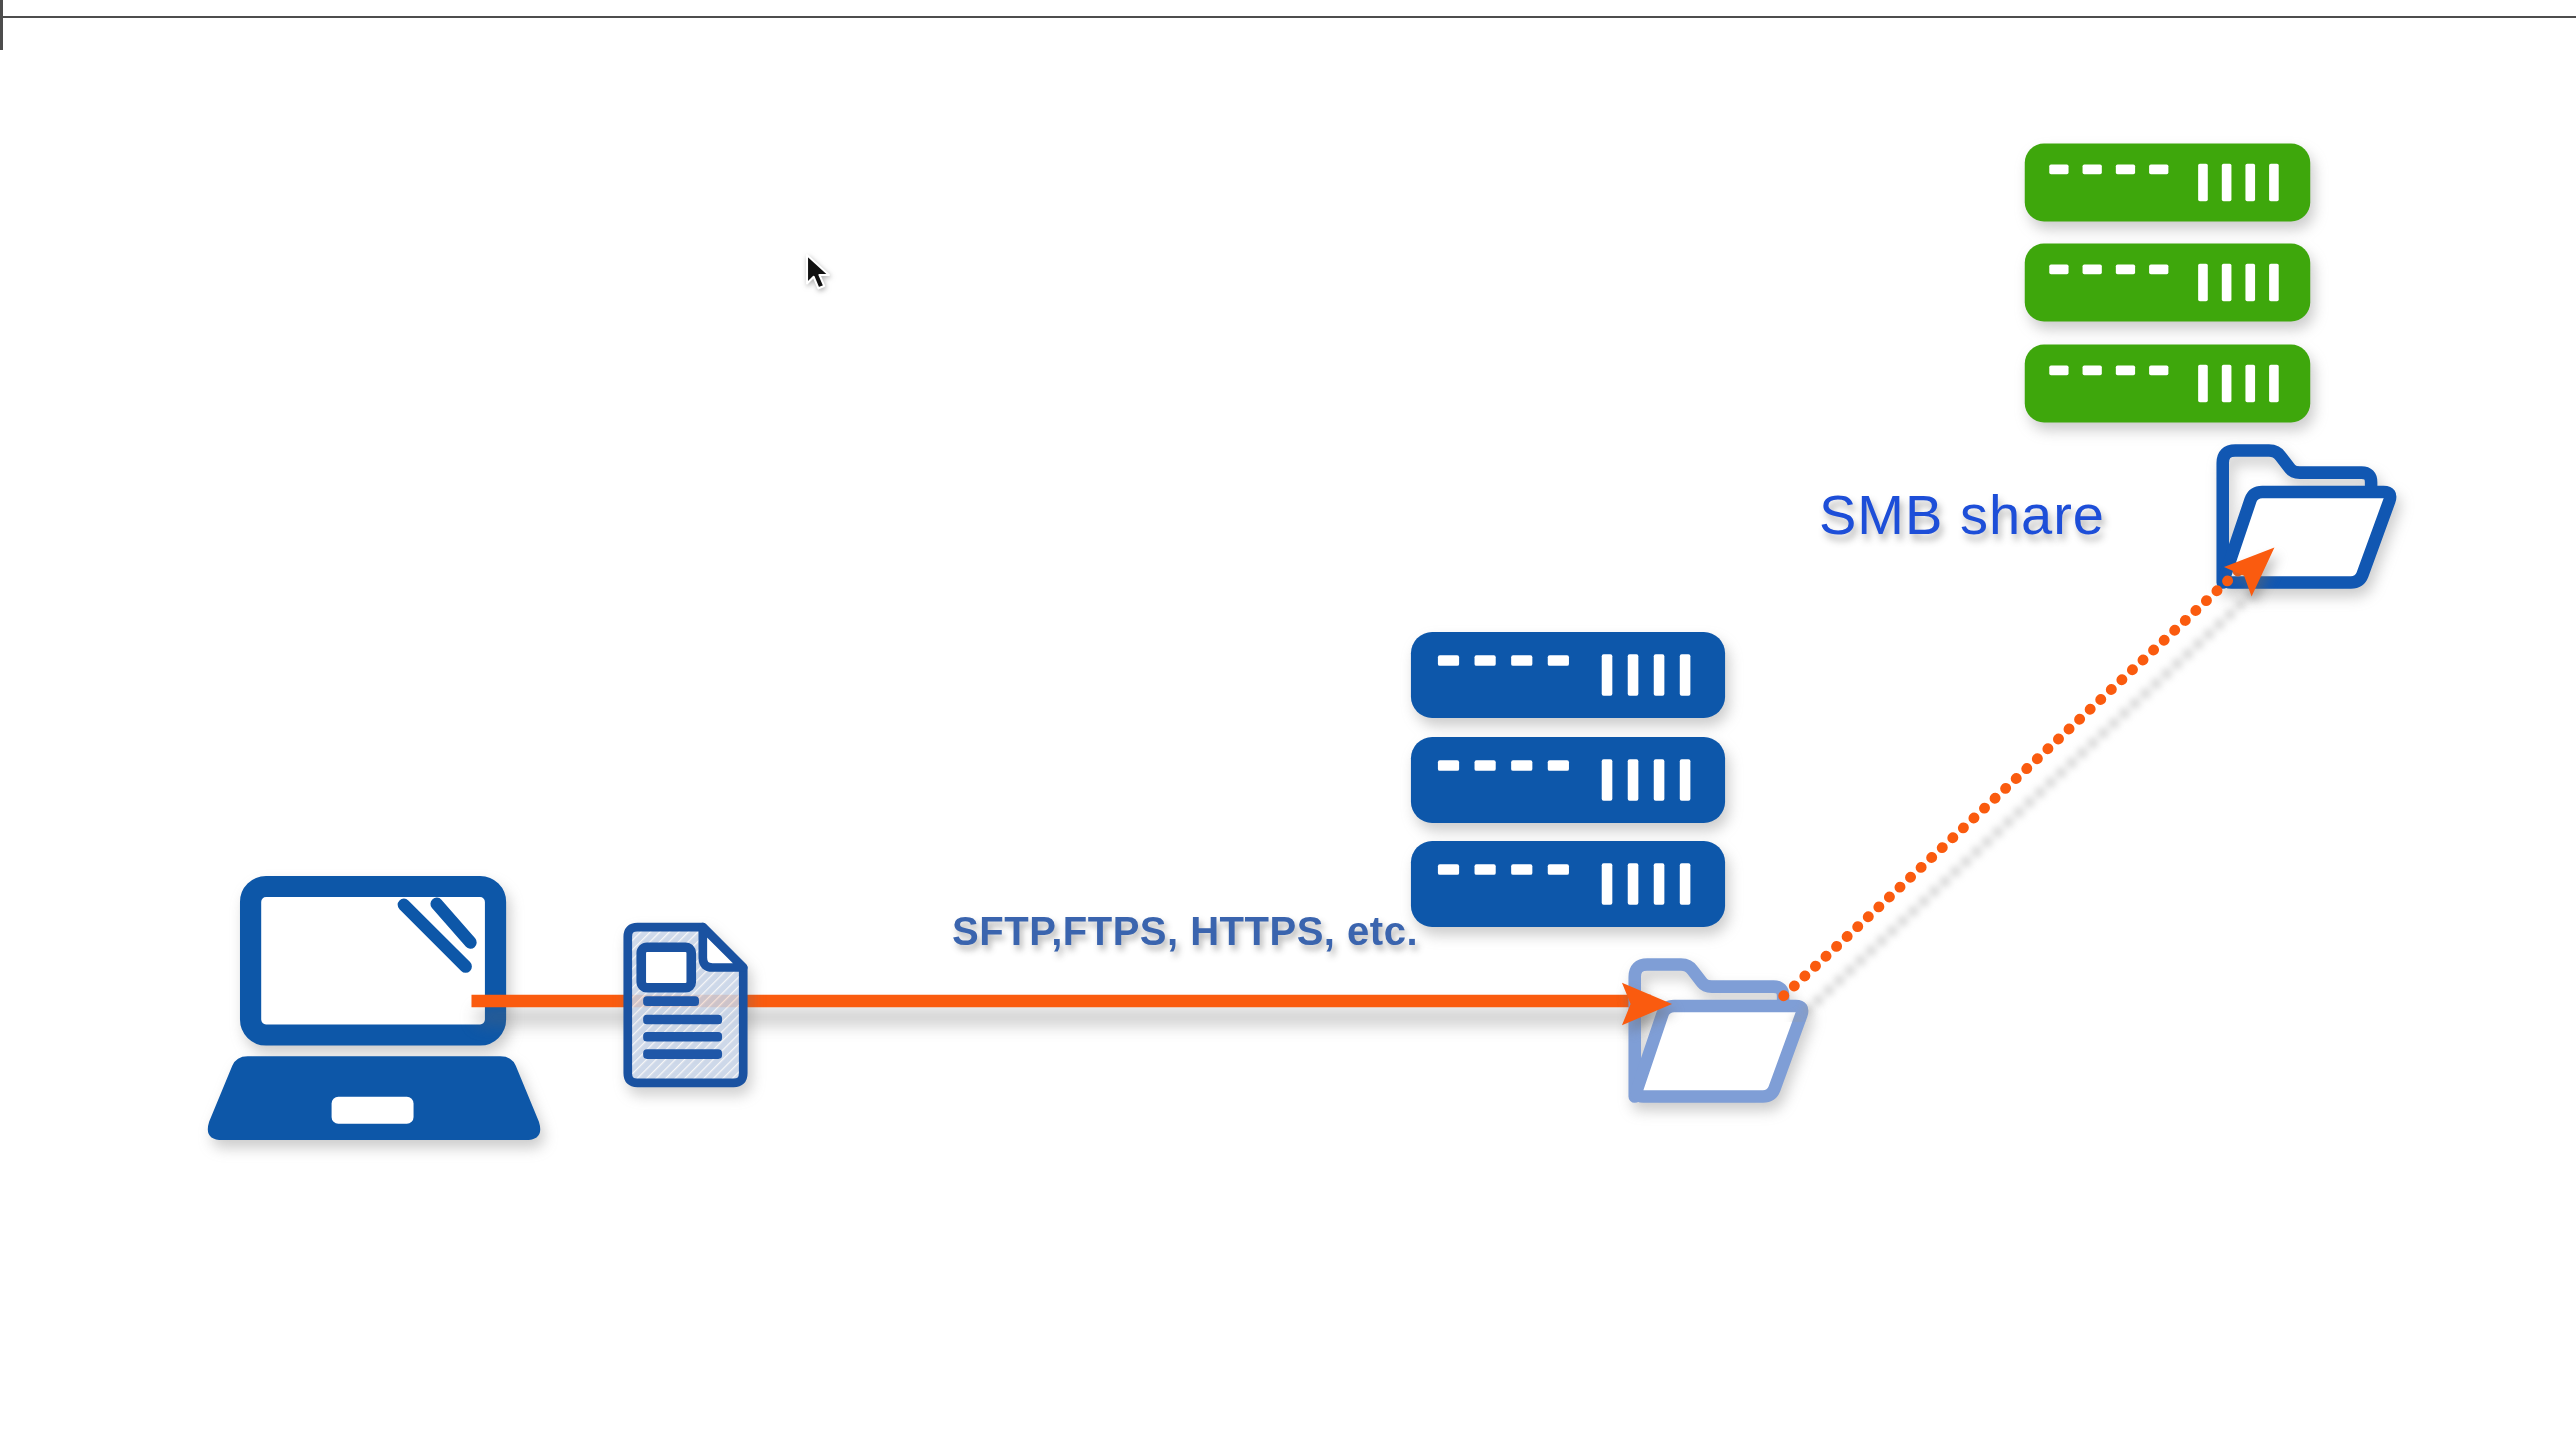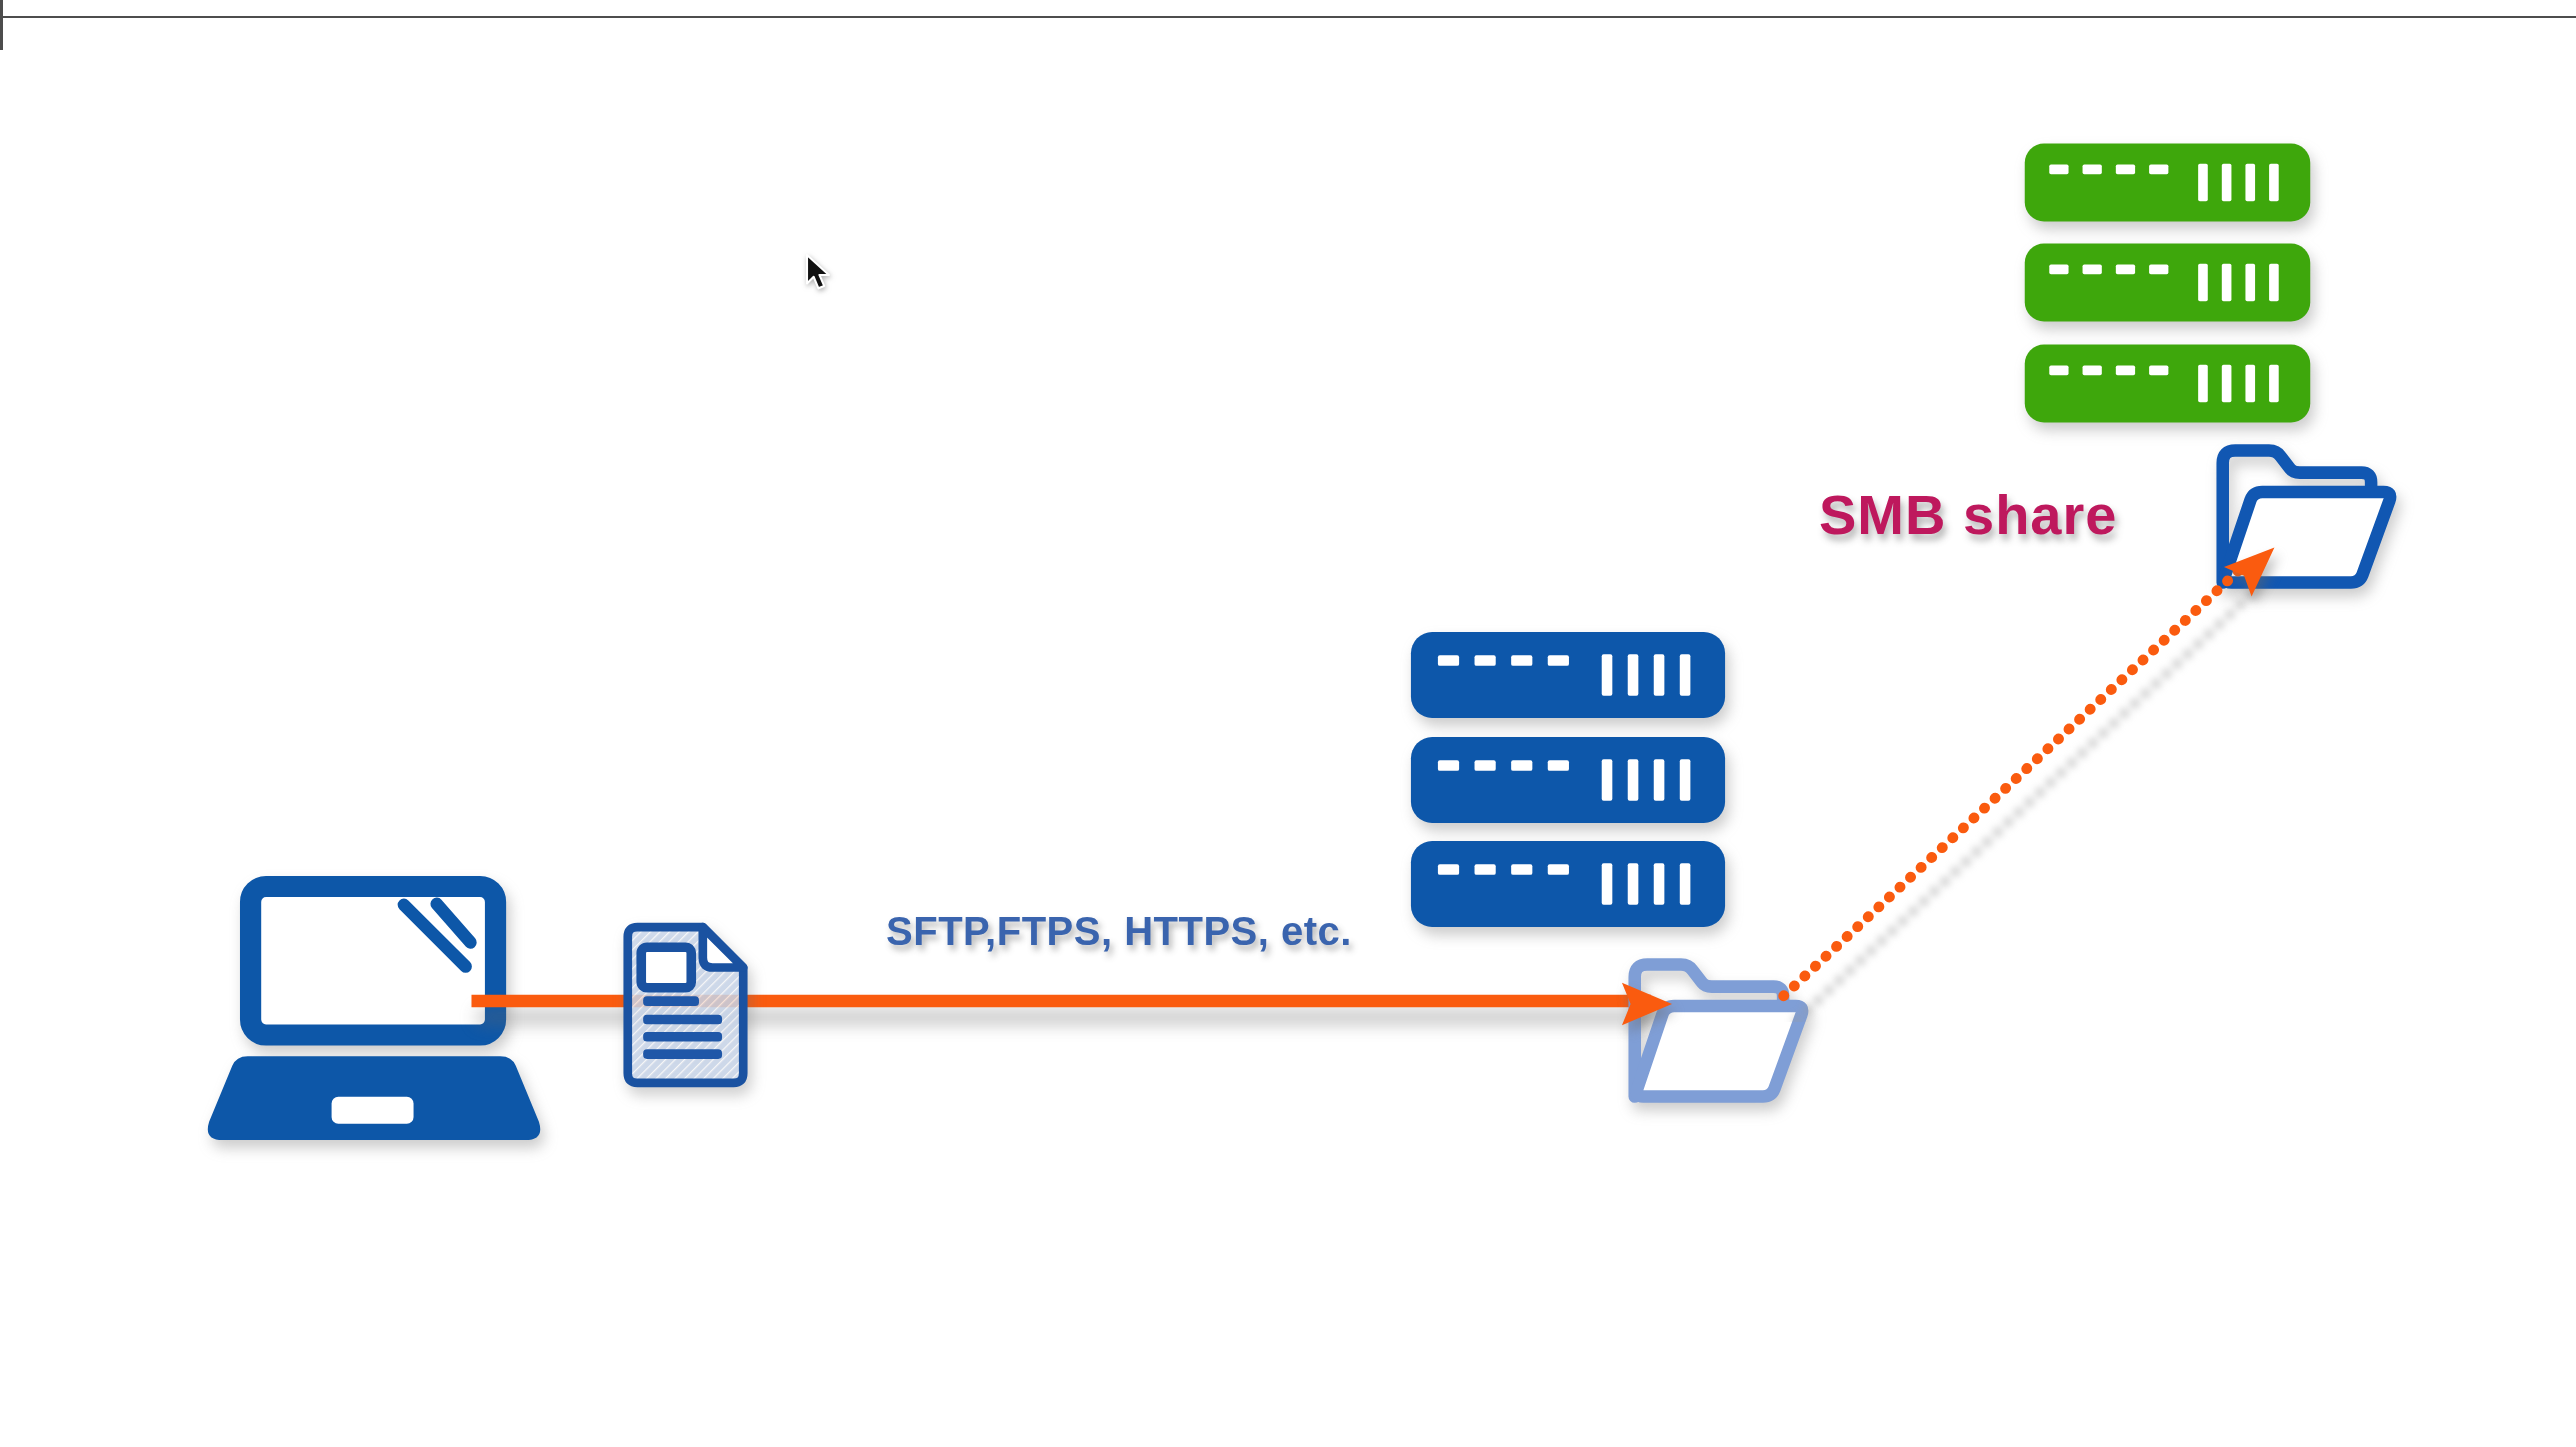--- a/index.html
+++ b/index.html
@@ -16,31 +16,31 @@
   #left-hairline{left:0;top:0;width:2.9px;height:50px;background:#4d4d4d;z-index:10;}
 
   .icon-shadow{filter:drop-shadow(4.8px 8.7px 6.8px rgba(110,110,110,0.35));}
   .line-shadow{filter:drop-shadow(6.8px 16.4px 8.7px rgba(105,105,105,0.45));}
   .head-shadow{filter:drop-shadow(4.8px 8.7px 5.8px rgba(105,105,105,0.45));}
 
   #laptop{left:203px;top:873px;width:343px;height:270px;z-index:1;}
   #transfer-line{left:463px;top:950px;width:1235px;height:106px;z-index:2;}
   #document{left:622px;top:921px;width:127px;height:169px;z-index:3;}
   #protocol-label{
-    left:820px;top:909px;width:598px;text-align:center;
+    left:820px;top:909px;width:598px;text-align:right;
     font-size:40px;font-weight:700;letter-spacing:0.5px;color:#3a64ae;
     text-shadow:2.9px 4.8px 6.8px rgba(90,90,90,0.45);z-index:3;
   }
   #blue-stack{left:1409px;top:630px;display:flex;flex-direction:column;gap:14.5px;z-index:2;color:#0d57aa;}
   #green-stack{left:2023px;top:140px;display:flex;flex-direction:column;gap:15.4px;z-index:2;color:#3ea70c;}
   #staging-folder{left:1621px;top:950px;width:198px;height:159px;z-index:4;color:#7f9ed6;}
   #smb-folder{left:2209px;top:436px;width:198px;height:159px;z-index:4;color:#1157b2;}
   #smb-label{
     left:1819px;top:482px;width:405px;
-    font-size:56px;font-weight:700;letter-spacing:1px;color:#be185d;
+    font-size:56px;font-weight:400;letter-spacing:1px;color:#1d4ed8;
     text-shadow:2.9px 5.8px 7.7px rgba(90,90,90,0.45);z-index:3;
   }
   #dotted-line{left:1766px;top:535px;width:526px;height:487px;z-index:5;}
   #transfer-arrowhead{left:1621px;top:970px;width:77px;height:68px;z-index:6;}
   #cursor{left:801px;top:253px;width:33px;height:42px;z-index:12;filter:drop-shadow(1.9px 2.9px 2.9px rgba(100,100,100,0.5));}
 </style>
 </head>
 <body>
 
 <div id="stage">

